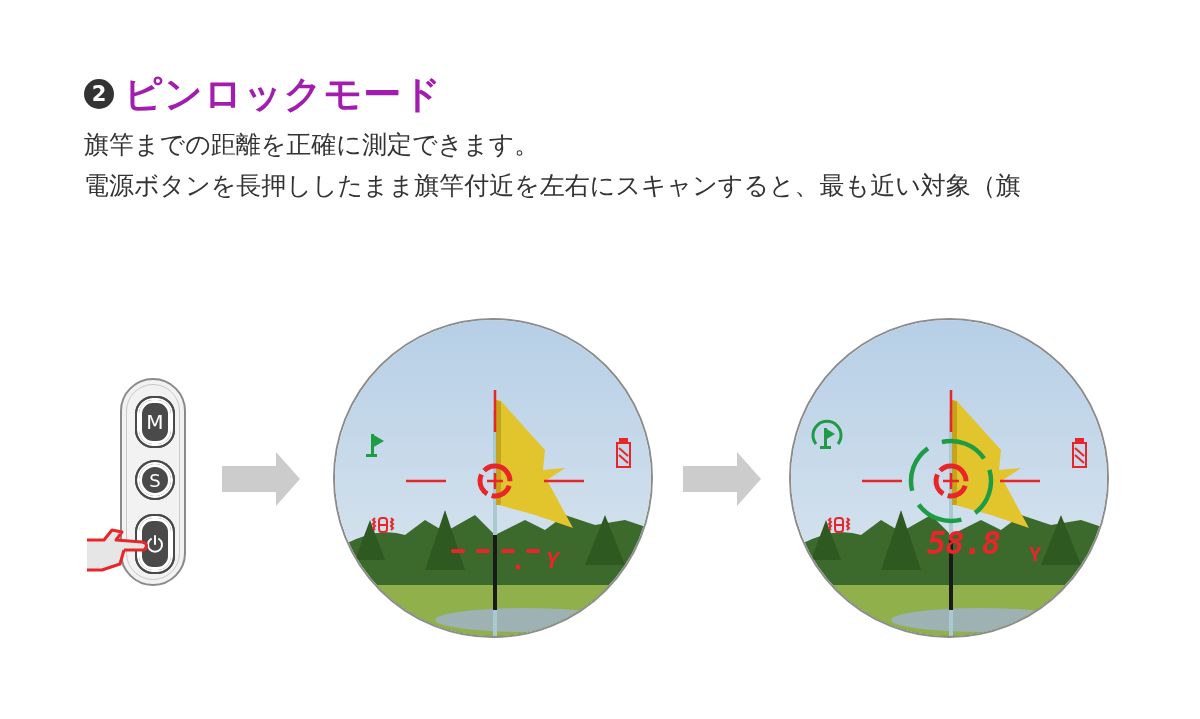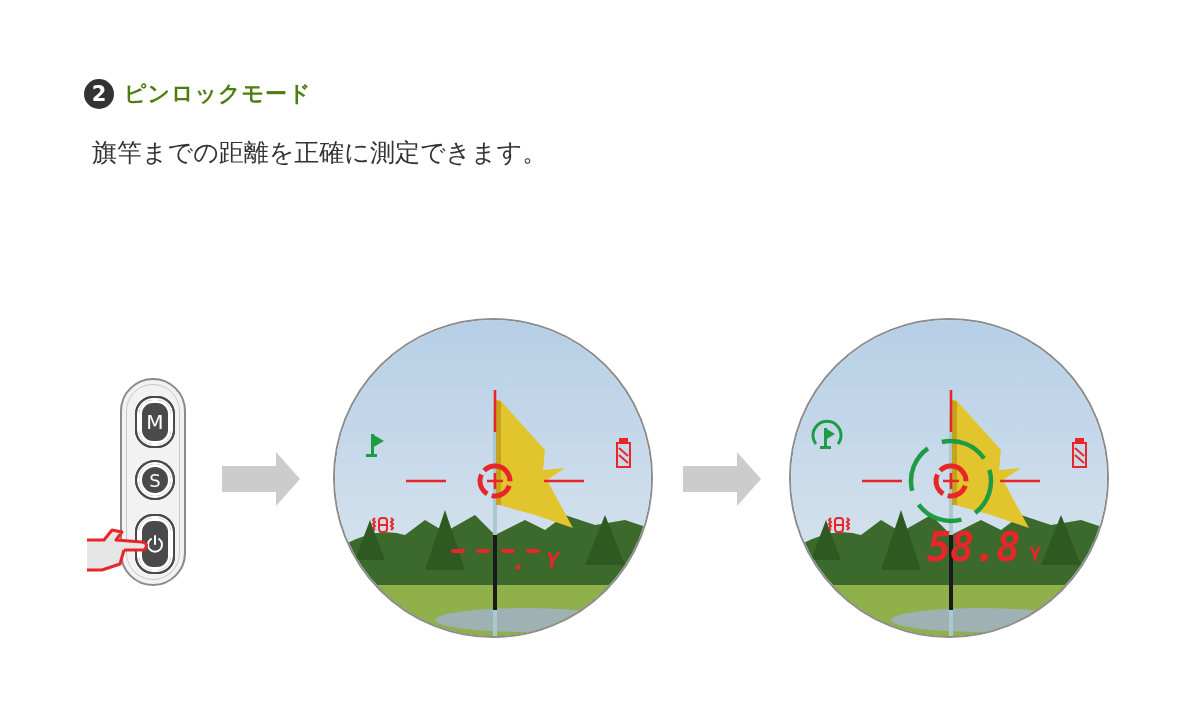--- a/index.html
+++ b/index.html
@@ -2,23 +2,23 @@
 <html><head>
 <meta charset="utf-8">
 <style>
   html, body { margin: 0; padding: 0; background: #ffffff; }
   body { width: 1200px; height: 719px; position: relative; overflow: hidden;
          font-family: "DejaVu Sans", "Liberation Sans", sans-serif; color: #333333; }
   .heading { position: absolute; left: 84px; top: 74px; height: 40px; display: flex; align-items: center; }
   .num-badge { width: 30px; height: 30px; border-radius: 50%; background: #333333; color: #fff;
                font-weight: bold; font-size: 21px; display: flex; align-items: center; justify-content: center;
                margin-right: 10px; }
-  .heading-title { font-size: 22px; font-weight: bold; color: #4d7c0f; letter-spacing: 1px; }
+  .heading-title { font-size: 38px; font-weight: bold; color: #a21caf; letter-spacing: 1px; }
   .desc { position: absolute; left: 84px; top: 124px; width: 1060px; font-size: 25px; line-height: 41px; color: #333333; }
-  .desc p { margin: 8px; }
+  .desc p { margin: 0; }
   .remote { position: absolute; left: 120px; top: 378px; width: 66px; height: 208px; border-radius: 33px;
             border: 2px solid #8a8a8a; background: #f2f2f2; box-sizing: border-box; }
   .remote-inner { position: absolute; left: 4px; top: 4px; right: 4px; bottom: 4px; border-radius: 29px; border: 1px solid #c9c9c9; }
   .rbtn { position: absolute; background: #4a4a4a; color: #fff; display: flex; align-items: center; justify-content: center;
           box-shadow: 0 0 0 2px #4a4a4a, 0 0 0 3px #fff inset; border: 2px solid #ffffff; outline: 2px solid #4a4a4a; }
   .rbtn-m { left: 15px; top: 18px; width: 32px; height: 44px; border-radius: 16px; font-size: 20px; }
   .rbtn-s { left: 15px; top: 82px; width: 32px; height: 32px; border-radius: 50%; font-size: 18px; }
   .rbtn-p { left: 15px; top: 136px; width: 32px; height: 52px; border-radius: 16px; }
   .hand { position: absolute; left: 82px; top: 520px; width: 75px; height: 60px; }
   .arrow { position: absolute; width: 78px; height: 54px; }
@@ -30,20 +30,21 @@
 </head>
 <body>
 
 <div class="heading">
   <div class="num-badge">2</div>
   <div class="heading-title">ピンロックモード</div>
 </div>
 
 <div class="desc">
   <p>旗竿までの距離を正確に測定できます。</p>
+  <p>電源ボタンを長押ししたまま旗竿付近を左右にスキャンすると、最も近い対象（旗</p>
 </div>
 
 <div class="remote">
   <div class="remote-inner"></div>
   <div class="rbtn rbtn-m">M</div>
   <div class="rbtn rbtn-s">S</div>
   <div class="rbtn rbtn-p">
     <svg width="20" height="20" viewBox="0 0 20 20">
       <path d="M6 5 A7 7 0 1 0 14 5" fill="none" stroke="#fff" stroke-width="2" stroke-linecap="round"></path>
       <line x1="10" y1="2" x2="10" y2="10" stroke="#fff" stroke-width="2" stroke-linecap="round"></line>
@@ -172,15 +173,15 @@
       <line x1="284" y1="128" x2="293" y2="136"></line>
         <line x1="284" y1="135" x2="293" y2="143"></line>
     </g>
     <g stroke="#e8262a" stroke-width="2" fill="none">
       <rect x="44" y="198" width="8" height="14" rx="3"></rect>
       <line x1="44" y1="205" x2="52" y2="205"></line>
       <path d="M40 198 l-2 2 l2 2 l-2 2 l2 2 l-2 2 l2 2"></path>
       <path d="M56 198 l2 2 l-2 2 l2 2 l-2 2 l2 2 l-2 2"></path>
     </g>
   </svg>
-  <div class="seg-text" style="left:136px; top:204px; font-size:40px; letter-spacing:-1px; font-style:italic;text-align:center;">58.8</div>
+  <div class="seg-text" style="left:136px; top:204px; font-size:32px; letter-spacing:-1px; font-style:italic;text-align:center;">58.8</div>
   <div class="seg-text" style="left:238px; top:222px; font-size:20px;">Y</div>
 </div>
 
 </body></html>

